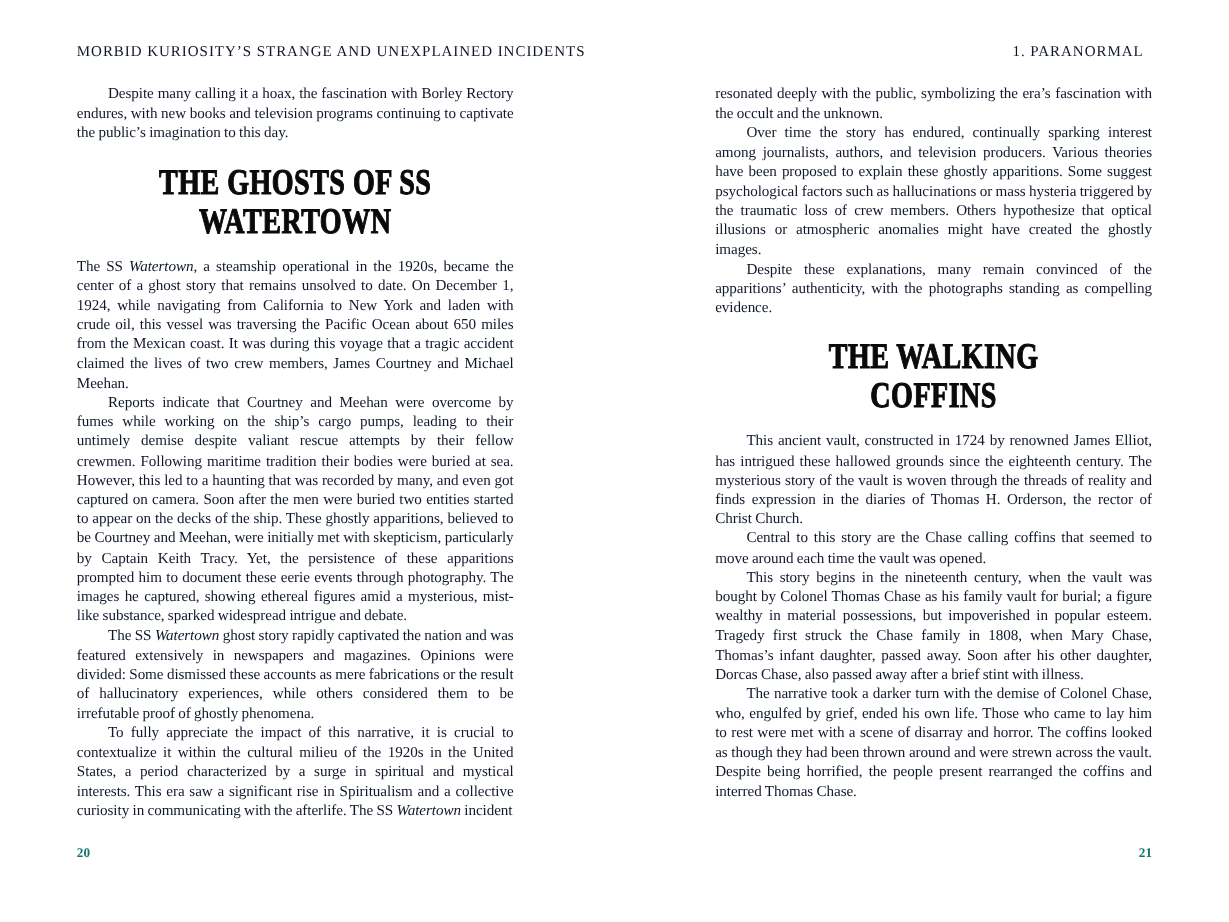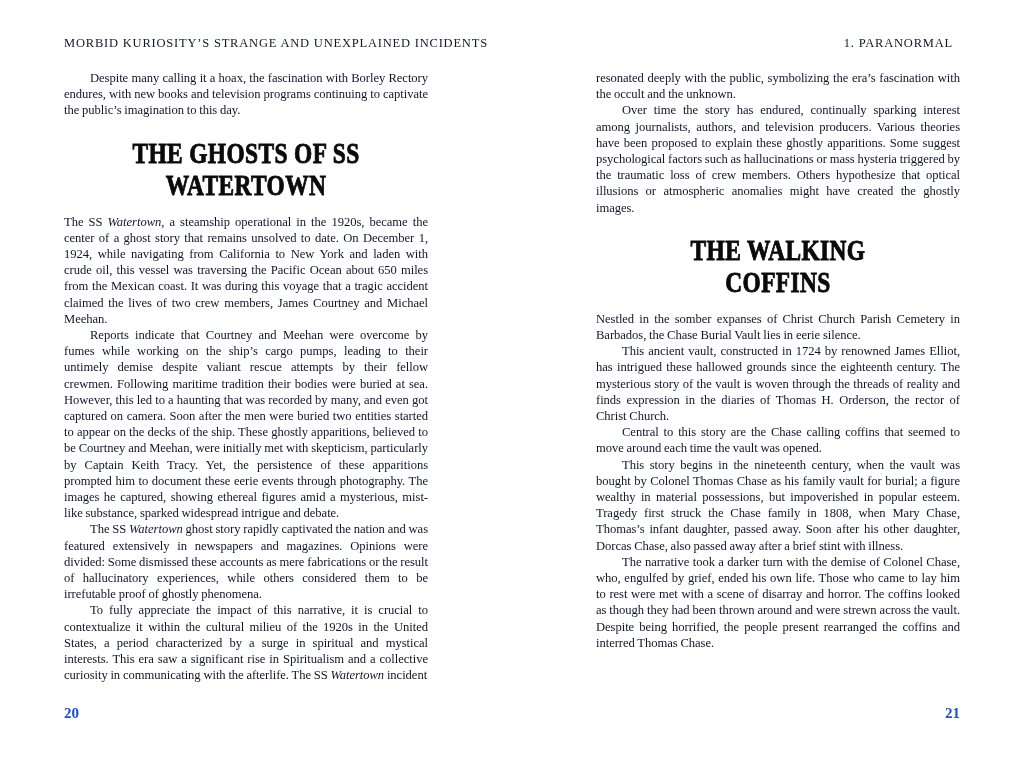--- a/index.html
+++ b/index.html
@@ -58,23 +58,23 @@
     text-align: center;
     white-space: pre-line;
     transform: scaleX(0.78);
     transform-origin: 50% 50%;
     margin: 18px 0 13px 0;
   }
 
   .page-number {
     position: absolute;
     top: 705px;
-    font-size: 15px;
+    font-size: 11px;
     font-weight: bold;
-    color: #1d4ed8;
+    color: #0f766e;
   }
   .page-number.left  { left: 64px; }
   .page-number.right { right: 64px; text-align: left; }
 </style>
 </head>
 <body>
 
 <div class="spread">
 
   <div class="running-header left">MORBID KURIOSITY’S STRANGE AND UNEXPLAINED INCIDENTS</div>
@@ -87,22 +87,22 @@
 WATERTOWN</h2>
       <p class="body-paragraph"><span class="">The SS </span><span class="italic">Watertown</span><span class="">, a steamship operational in the 1920s, became the center of a ghost story that remains unsolved to date. On December 1, 1924, while navigating from California to New York and laden with crude oil, this vessel was traversing the Pacific Ocean about 650 miles from the Mexican coast. It was during this voyage that a tragic accident claimed the lives of two crew members, James Courtney and Michael Meehan.</span></p>
       <p class="body-paragraph indent"><span class="">Reports indicate that Courtney and Meehan were overcome by fumes while working on the ship’s cargo pumps, leading to their untimely demise despite valiant rescue attempts by their fellow crewmen. Following maritime tradition their bodies were buried at sea. However, this led to a haunting that was recorded by many, and even got captured on camera. Soon after the men were buried two entities started to appear on the decks of the ship. These ghostly apparitions, believed to be Courtney and Meehan, were initially met with skepticism, particularly by Captain Keith Tracy. Yet, the persistence of these apparitions prompted him to document these eerie events through photography. The images he captured, showing ethereal figures amid a mysterious, mist-like substance, sparked widespread intrigue and debate.</span></p>
       <p class="body-paragraph indent"><span class="">The SS </span><span class="italic">Watertown</span><span class=""> ghost story rapidly captivated the nation and was featured extensively in newspapers and magazines. Opinions were divided: Some dismissed these accounts as mere fabrications or the result of hallucinatory experiences, while others considered them to be irrefutable proof of ghostly phenomena.</span></p>
       <p class="body-paragraph indent"><span class="">To fully appreciate the impact of this narrative, it is crucial to contextualize it within the cultural milieu of the 1920s in the United States, a period characterized by a surge in spiritual and mystical interests. This era saw a significant rise in Spiritualism and a collective curiosity in communicating with the afterlife. The SS </span><span class="italic">Watertown</span><span class=""> incident</span></p>
     </div>
 
   <div class="text-column right">
       <p class="body-paragraph"><span class="">resonated deeply with the public, symbolizing the era’s fascination with the occult and the unknown.</span></p>
       <p class="body-paragraph indent"><span class="">Over time the story has endured, continually sparking interest among journalists, authors, and television producers. Various theories have been proposed to explain these ghostly apparitions. Some suggest psychological factors such as hallucinations or mass hysteria triggered by the traumatic loss of crew members. Others hypothesize that optical illusions or atmospheric anomalies might have created the ghostly images.</span></p>
+      <p class="body-paragraph indent"><span class="">Despite these explanations, many remain convinced of the apparitions’ authenticity, with the photographs standing as compelling evidence.</span></p>
       <h2 class="section-heading">THE WALKING COFFINS</h2>
-      <p class="body-paragraph"><span class="">Nestled in the somber expanses of Christ Church Parish Cemetery in Barbados, the Chase Burial Vault lies in eerie silence.</span></p>
       <p class="body-paragraph indent"><span class="">This ancient vault, constructed in 1724 by renowned James Elliot, has intrigued these hallowed grounds since the eighteenth century. The mysterious story of the vault is woven through the threads of reality and finds expression in the diaries of Thomas H. Orderson, the rector of Christ Church.</span></p>
       <p class="body-paragraph indent"><span class="">Central to this story are the Chase calling coffins that seemed to move around each time the vault was opened.</span></p>
       <p class="body-paragraph indent"><span class="">This story begins in the nineteenth century, when the vault was bought by Colonel Thomas Chase as his family vault for burial; a figure wealthy in material possessions, but impoverished in popular esteem. Tragedy first struck the Chase family in 1808, when Mary Chase, Thomas’s infant daughter, passed away. Soon after his other daughter, Dorcas Chase, also passed away after a brief stint with illness.</span></p>
       <p class="body-paragraph indent"><span class="">The narrative took a darker turn with the demise of Colonel Chase, who, engulfed by grief, ended his own life. Those who came to lay him to rest were met with a scene of disarray and horror. The coffins looked as though they had been thrown around and were strewn across the vault. Despite being horrified, the people present rearranged the coffins and interred Thomas Chase.</span></p>
     </div>
 
   <div class="page-number left">20</div>
 
   <div class="page-number right">21</div>
 

